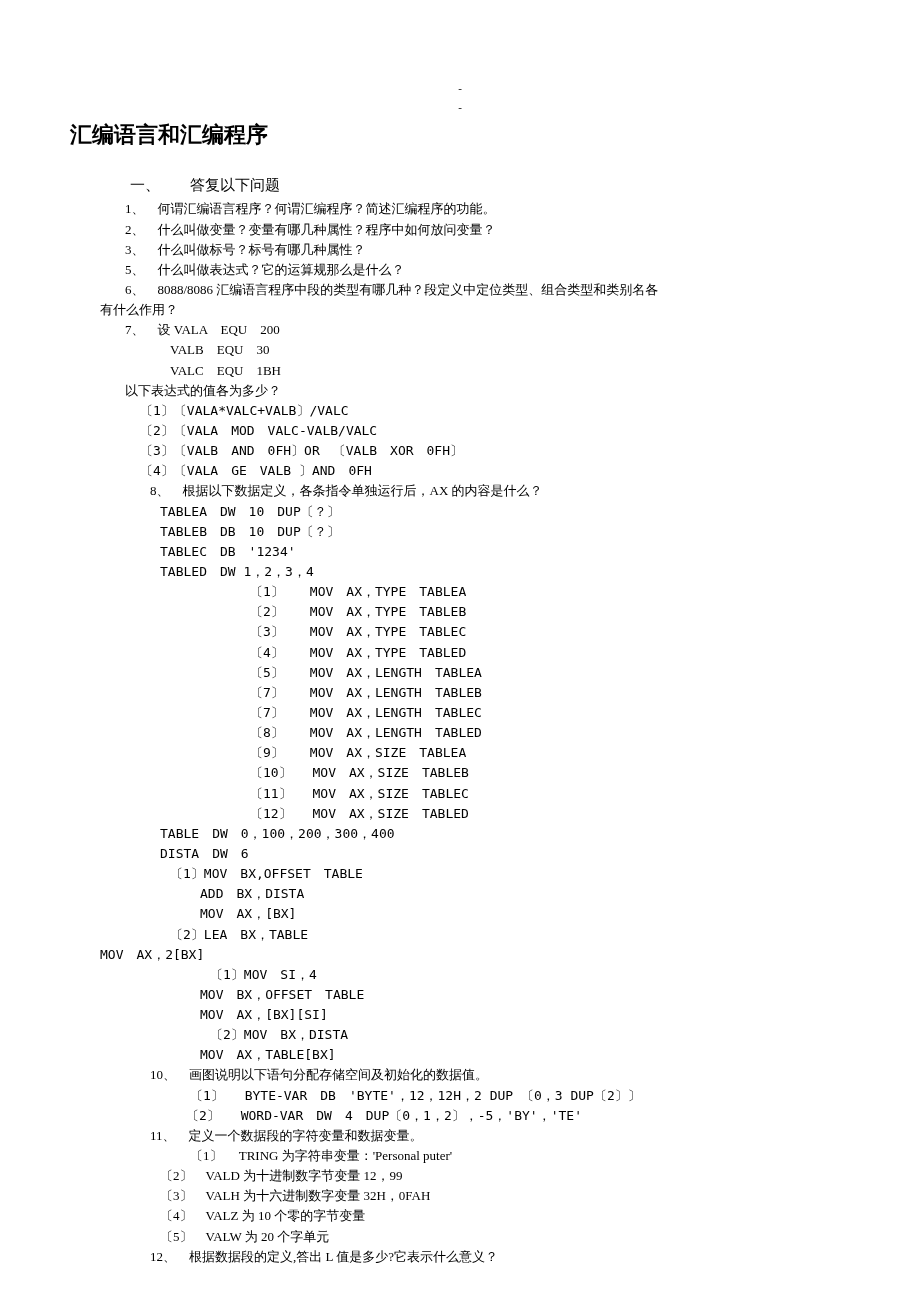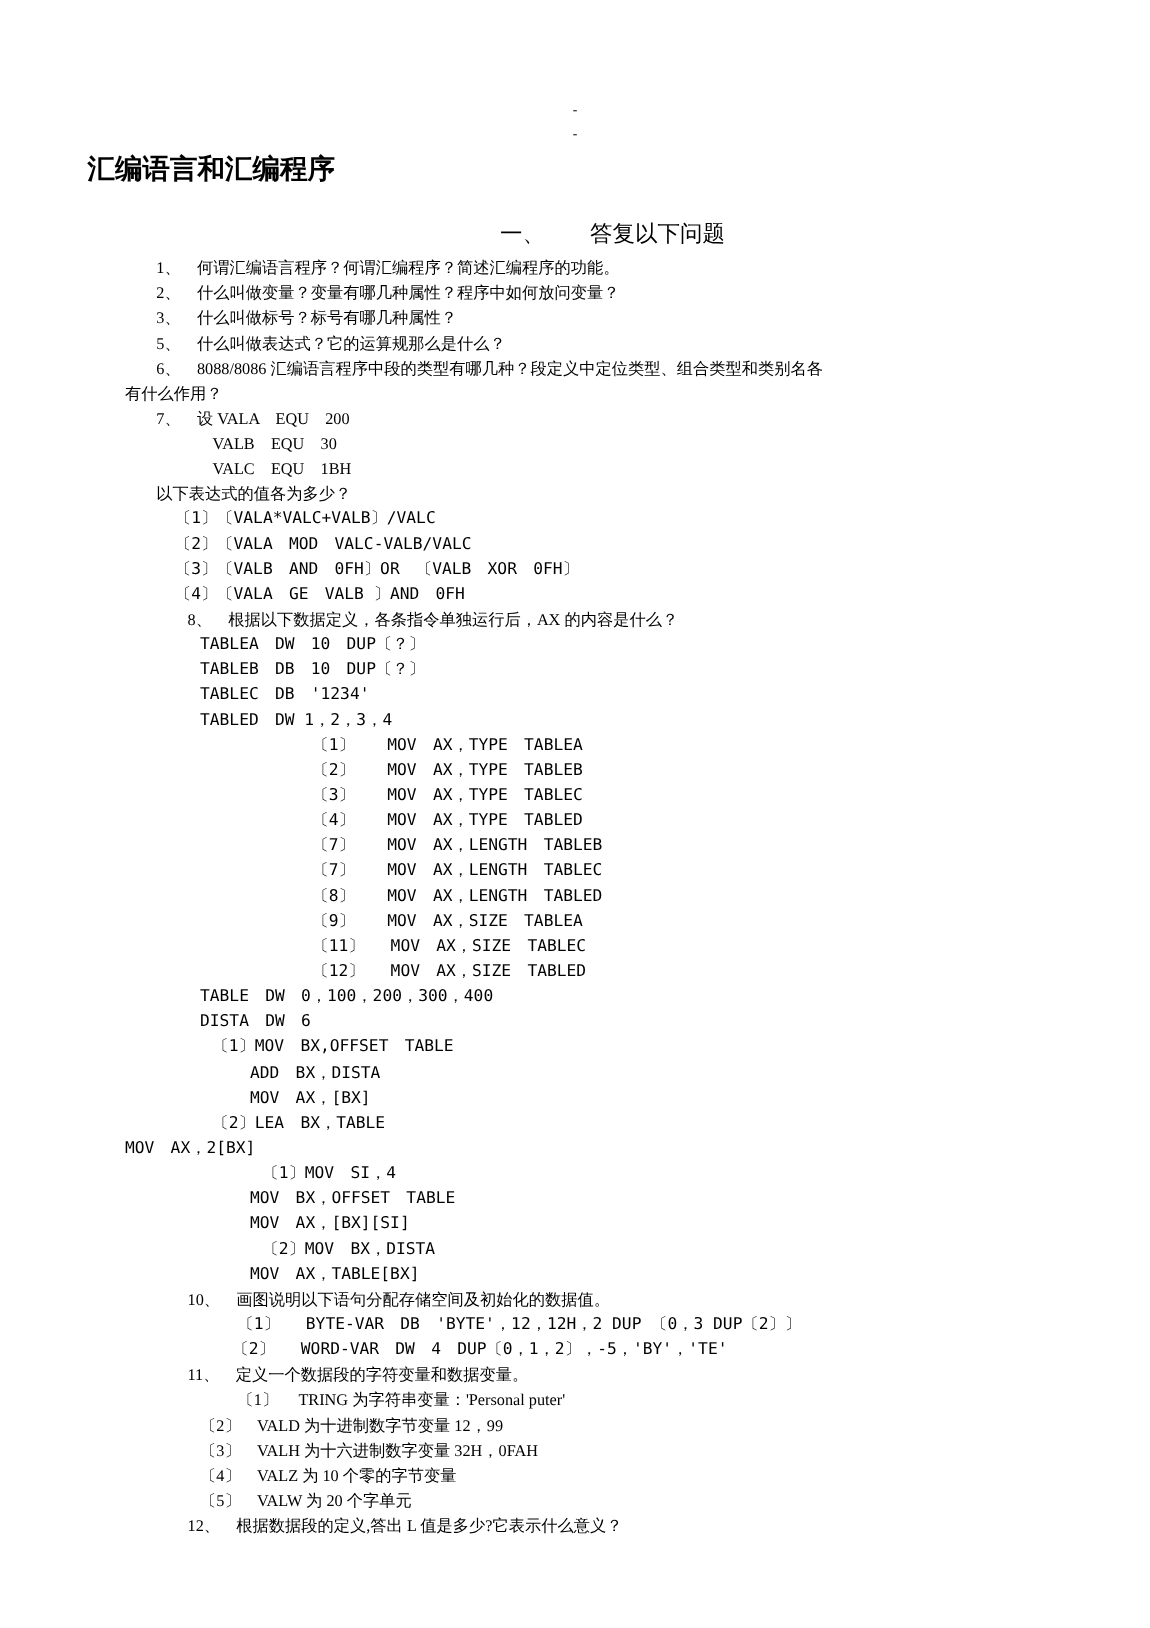--- a/index.html
+++ b/index.html
@@ -20,23 +20,22 @@
     font-size: 11px;
     margin-bottom: 2px;
   }
   .title {
     text-align: left;
     font-size: 22px;
     margin: 0 0 22px 0;
   }
   .section-heading {
     margin-left: 60px;
-    font-size: 18px;
+    font-size: 15px;
     margin-bottom: 2px;
-    text-align: center;
   }
   .q {
     margin-left: 55px;
     text-indent: 0;
   }
   .sub {
     margin-left: 100px;
   }
   .sub2 {
     margin-left: 80px;
@@ -91,24 +90,26 @@
   <div class="sub2">8、　根据以下数据定义，各条指令单独运行后，AX 的内容是什么？</div>
   <div class="tab-def mono">TABLEA　DW　10　DUP〔？〕</div>
   <div class="tab-def mono">TABLEB　DB　10　DUP〔？〕</div>
   <div class="tab-def mono">TABLEC　DB　'1234'</div>
   <div class="tab-def mono">TABLED　DW 1，2，3，4</div>
 
   <div class="tab-item mono">〔1〕　　MOV　AX，TYPE　TABLEA</div>
   <div class="tab-item mono">〔2〕　　MOV　AX，TYPE　TABLEB</div>
   <div class="tab-item mono">〔3〕　　MOV　AX，TYPE　TABLEC</div>
   <div class="tab-item mono">〔4〕　　MOV　AX，TYPE　TABLED</div>
+  <div class="tab-item mono">〔5〕　　MOV　AX，LENGTH　TABLEA</div>
   <div class="tab-item mono">〔7〕　　MOV　AX，LENGTH　TABLEB</div>
   <div class="tab-item mono">〔7〕　　MOV　AX，LENGTH　TABLEC</div>
   <div class="tab-item mono">〔8〕　　MOV　AX，LENGTH　TABLED</div>
   <div class="tab-item mono">〔9〕　　MOV　AX，SIZE　TABLEA</div>
+  <div class="tab-item mono">〔10〕　 MOV　AX，SIZE　TABLEB</div>
   <div class="tab-item mono">〔11〕　 MOV　AX，SIZE　TABLEC</div>
   <div class="tab-item mono">〔12〕　 MOV　AX，SIZE　TABLED</div>
 
   <div class="tab-def mono">TABLE　DW　0，100，200，300，400</div>
   <div class="tab-def mono">DISTA　DW　6</div>
   <div class="mov-line mono">〔1〕MOV　BX,OFFSET　TABLE</div>
   <div class="mov-sub mono">ADD　BX，DISTA</div>
   <div class="mov-sub mono">MOV　AX，[BX]</div>
   <div class="mov-line mono">〔2〕LEA　BX，TABLE</div>
   <div class="left0 mono">MOV　AX，2[BX]</div>

